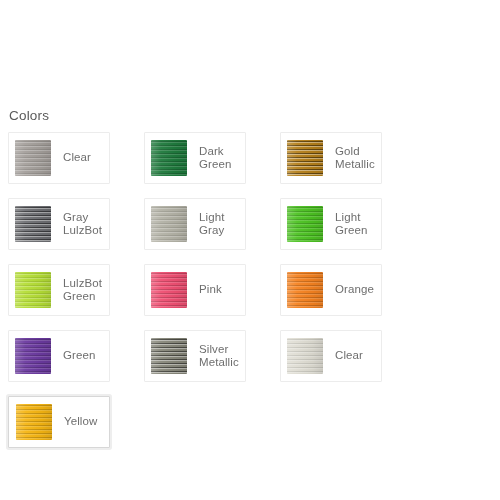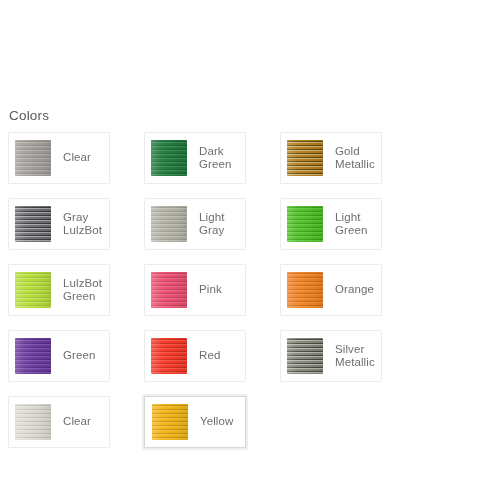--- a/index.html
+++ b/index.html
@@ -233,28 +233,20 @@
         </div>
         <div class="swatch-card">
           <span class="swatch-chip">
             <span class="base" style="background: rgb(107, 58, 160);"></span>
             <span class="stripes"></span>
             <span class="sheen"></span>
           </span>
           <span class="swatch-label">Green</span>
         </div>
         <div class="swatch-card">
-          <span class="swatch-chip">
-            <span class="base" style="background: rgb(249, 56, 38);"></span>
-            <span class="stripes"></span>
-            <span class="sheen"></span>
-          </span>
-          <span class="swatch-label">Red</span>
-        </div>
-        <div class="swatch-card">
           <span class="swatch-chip metallic">
             <span class="base" style="background: rgb(135, 135, 122);"></span>
             <span class="stripes"></span>
             <span class="sheen"></span>
           </span>
           <span class="swatch-label">Silver
 Metallic</span>
         </div>
         <div class="swatch-card">
           <span class="swatch-chip soft">

